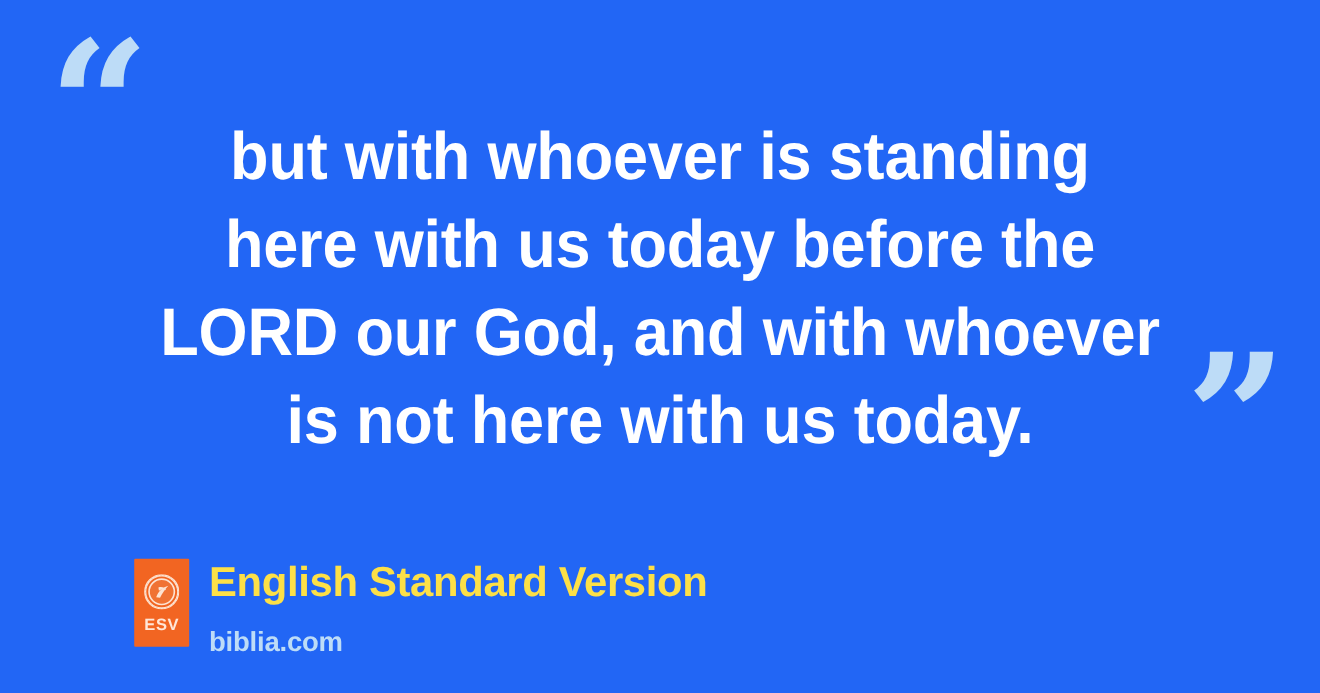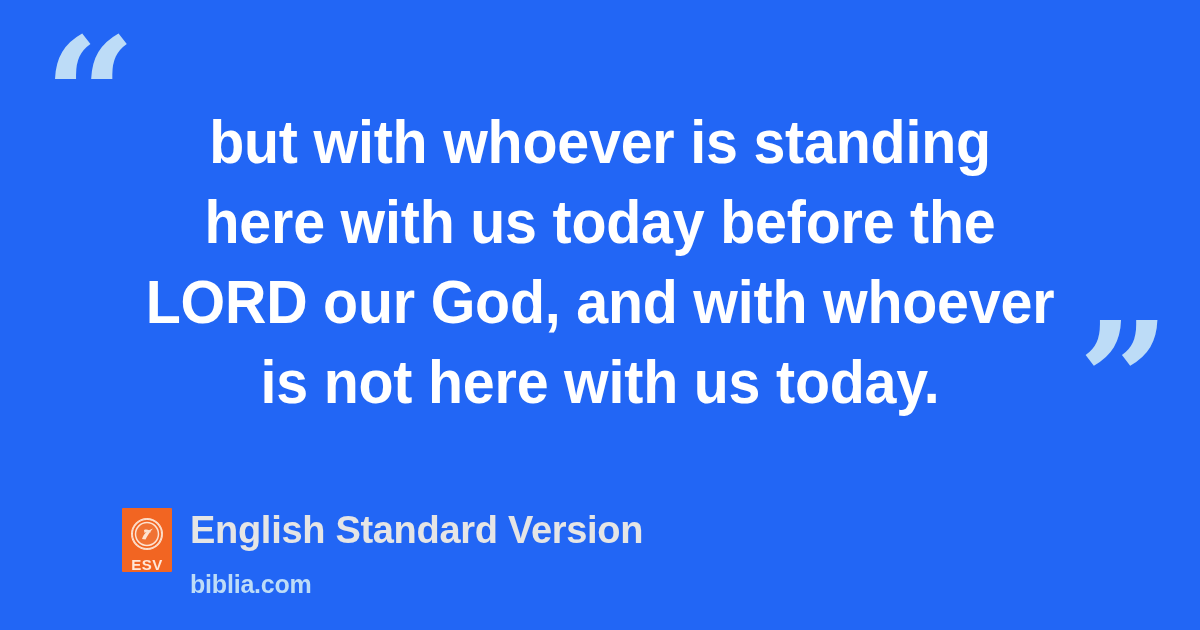--- a/index.html
+++ b/index.html
@@ -72,26 +72,26 @@
   .footer {
     position: absolute;
     left: 122px;
     top: 508px;
     display: flex;
     align-items: flex-start;
   }
 
   .badge {
     width: 50px;
-    height: 64px;
+    height: 80px;
     background: #f26522;
     display: flex;
     flex-direction: column;
     align-items: center;
-    justify-content: flex-end;
+    justify-content: center;
     flex: 0 0 auto;
     border-radius: 1px;
   }
 
   .badge-seal {
     width: 32px;
     height: 32px;
     margin-top: 2px;
   }
 
@@ -106,21 +106,21 @@
   }
 
   .footer-text {
     margin-left: 18px;
     display: flex;
     flex-direction: column;
     justify-content: flex-start;
   }
 
   .footer-title {
-    color: #e5e5e5;
+    color: #fde047;
     font-family: "Liberation Sans", "DejaVu Sans", sans-serif;
     font-weight: 700;
     font-size: 38px;
     line-height: 44px;
     letter-spacing: -0.3px;
     white-space: nowrap;
   }
 
   .footer-site {
     margin-top: 18px;

